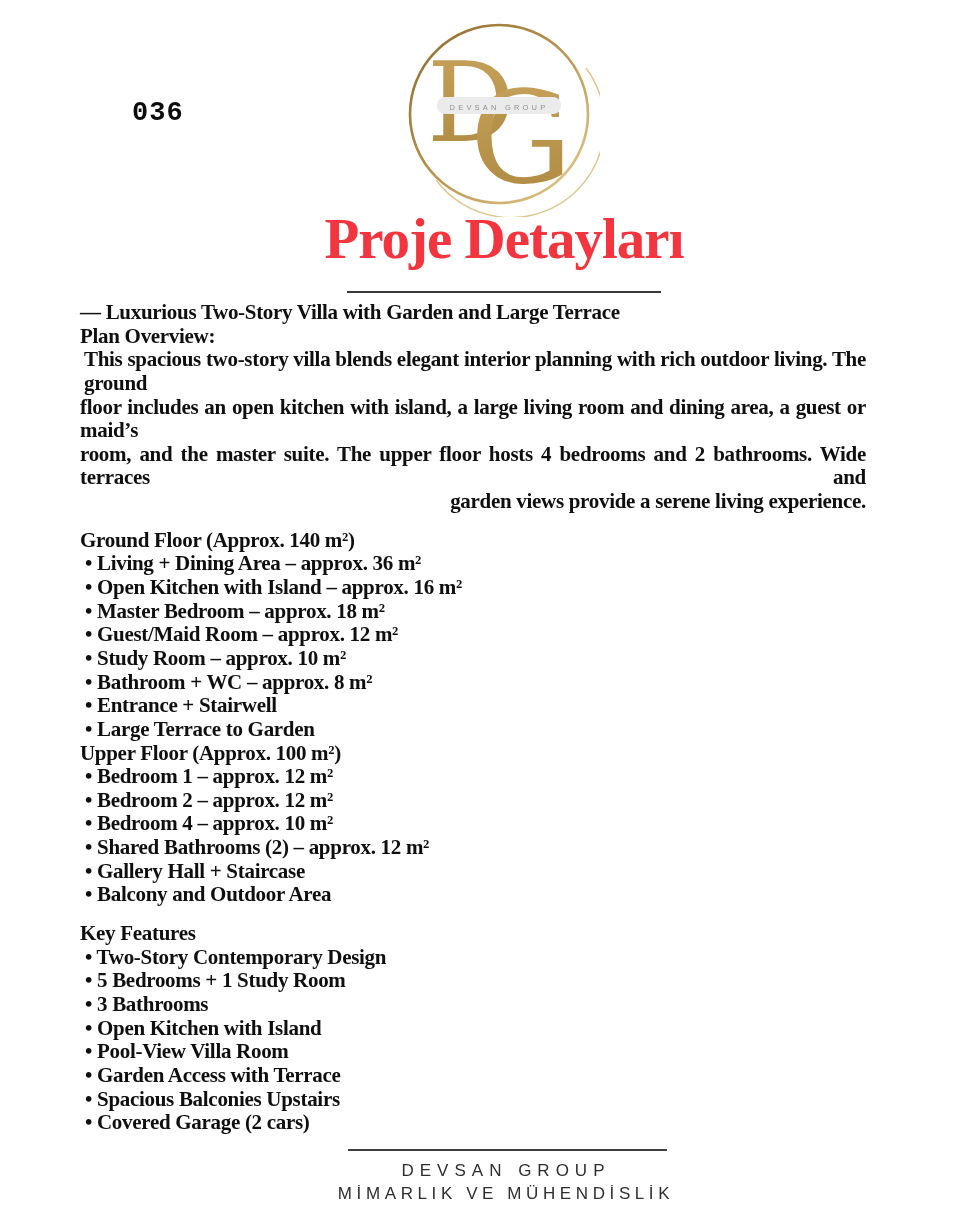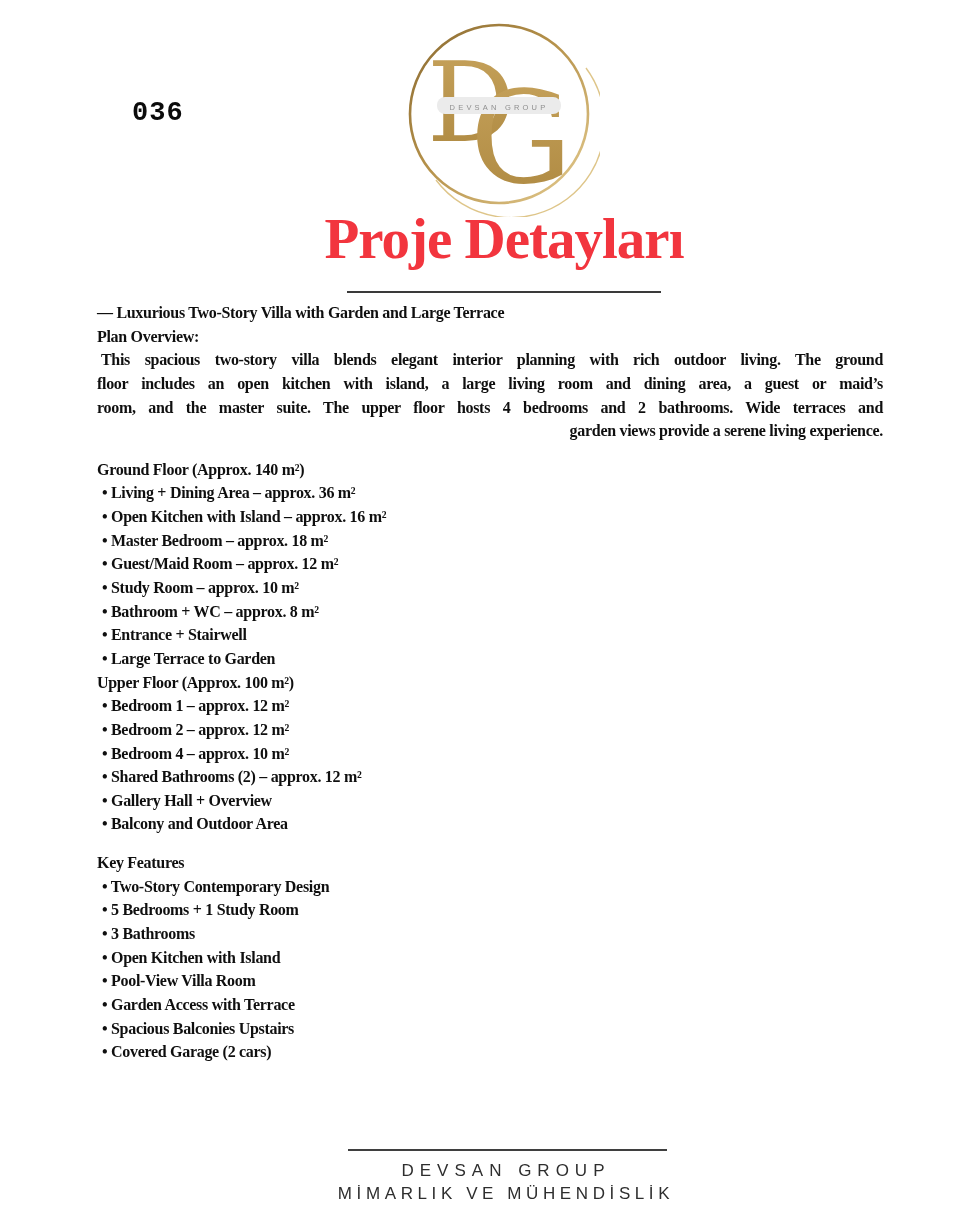--- a/index.html
+++ b/index.html
@@ -33,23 +33,23 @@
     font-weight: 700; font-size: 57px; letter-spacing: -1px;
     color: #f2353e;
   }
   .title-underline {
     position: absolute; top: 291px; left: 347px;
     width: 314px; height: 2px; background: #3a3a3a;
   }
 
   
   .content {
-    position: absolute; left: 97px; top: 301px; width: 786px;
+    position: absolute; left: 80px; top: 301px; width: 786px;
     color: #0f0f0f; font-weight: 700;
-    font-size: 16px; line-height: 23.64px; letter-spacing: -0.3px;
+    font-size: 21px; line-height: 23.64px; letter-spacing: -0.3px;
   }
   .tline { white-space: nowrap; }
   .jline { white-space: normal; text-align: justify; text-align-last: justify; }
   .jline-last { white-space: normal; text-align: right; }
   .indent { padding-left: 4px; }
   .item { padding-left: 5px; }
   .section.gap-before { margin-top: 15px; }
 
   
   .footer-divider {
@@ -125,21 +125,21 @@
         </div>
     </div>
 
     <div class="section">
       <div class="tline sec-heading">Upper Floor (Approx. 100 m²)</div>
       <div class="sec-items">
           <div class="tline item">• Bedroom 1 – approx. 12 m²</div>
           <div class="tline item">• Bedroom 2 – approx. 12 m²</div>
           <div class="tline item">• Bedroom 4 – approx. 10 m²</div>
           <div class="tline item">• Shared Bathrooms (2) – approx. 12 m²</div>
-          <div class="tline item">• Gallery Hall + Overview</div>
+          <div class="tline item">• Gallery Hall + Staircase</div>
           <div class="tline item">• Balcony and Outdoor Area</div>
         </div>
     </div>
 
     <div class="section gap-before">
       <div class="tline sec-heading">Key Features</div>
       <div class="sec-items">
           <div class="tline item">• Two-Story Contemporary Design</div>
           <div class="tline item">• 5 Bedrooms + 1 Study Room</div>
           <div class="tline item">• 3 Bathrooms</div>

